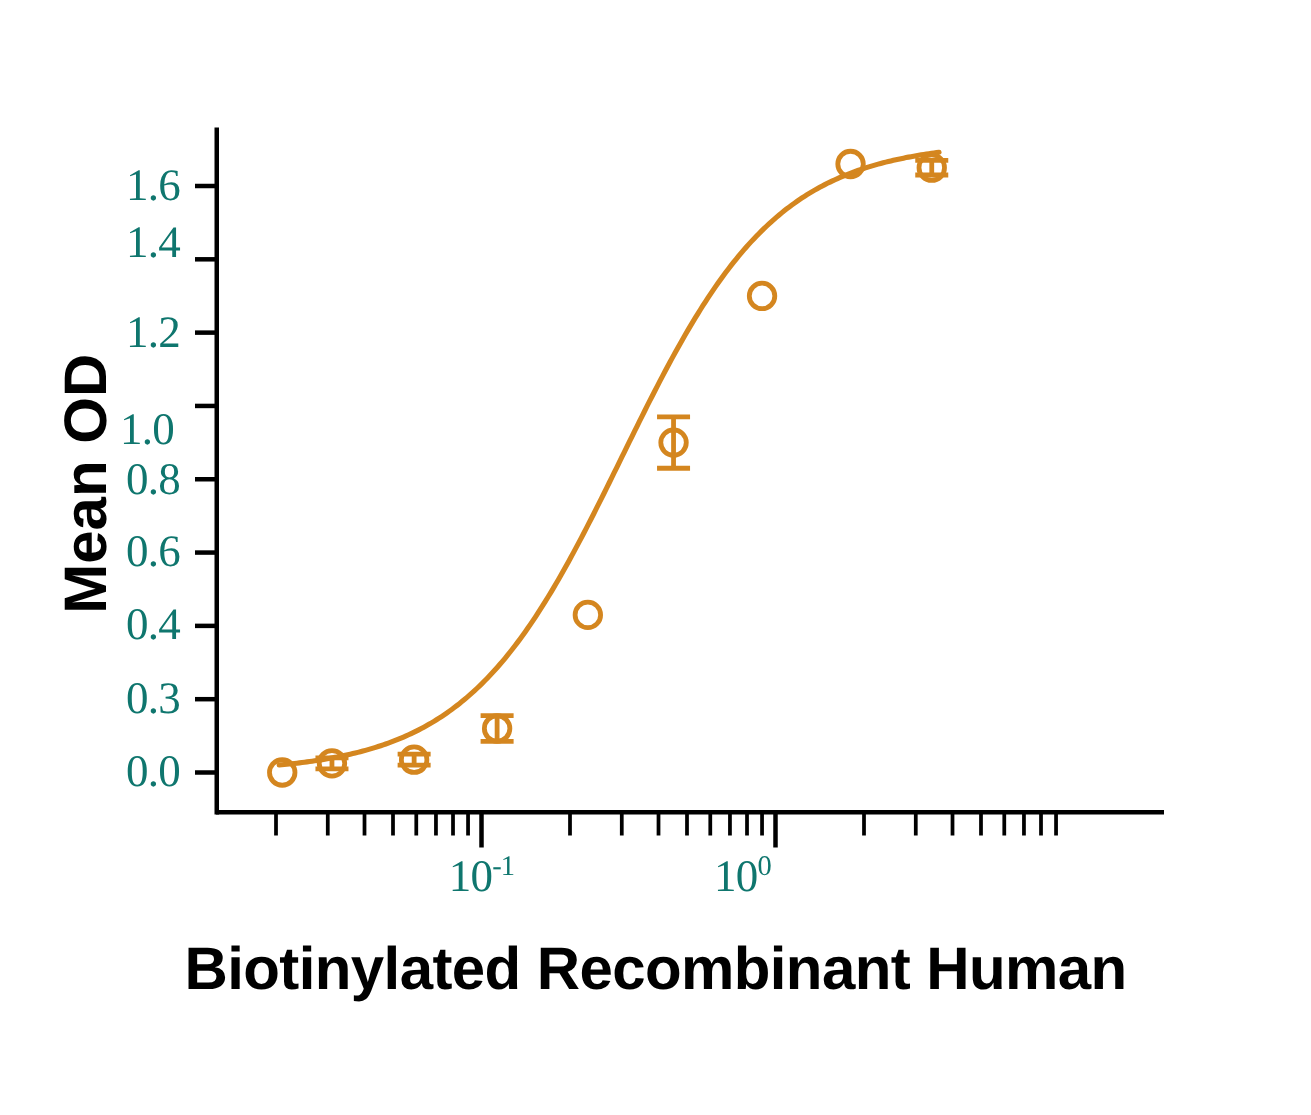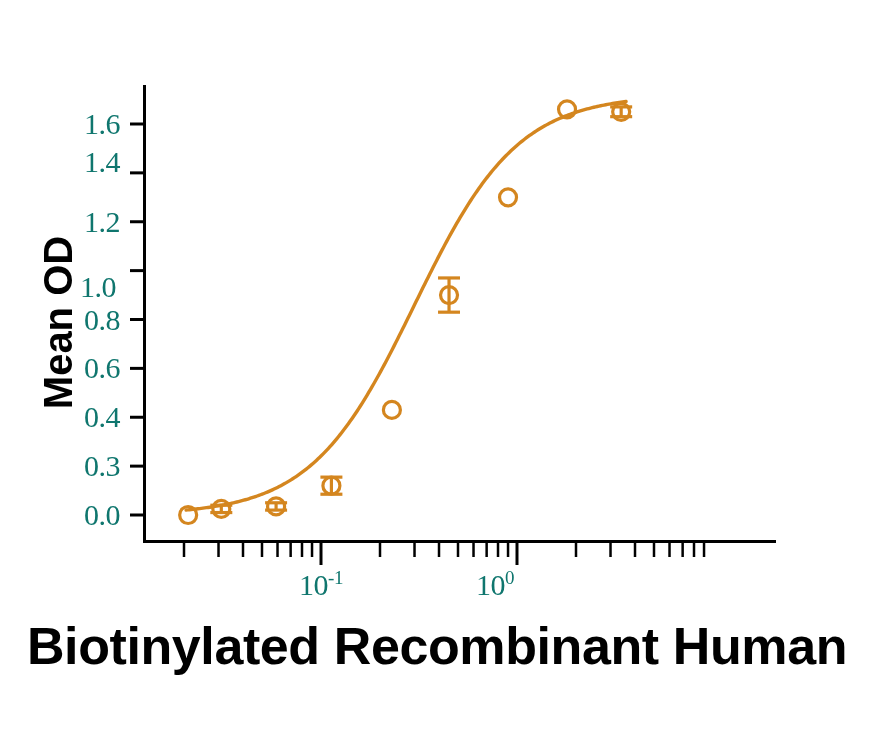--- a/index.html
+++ b/index.html
@@ -61,21 +61,21 @@
     letter-spacing: 0px;
   }
   #x-axis-title {
     position: absolute;
     left: 0px;
     top: 622px;
     width: 874px;
     text-align: center;
     font-family: "Liberation Sans", sans-serif;
     font-weight: bold;
-    font-size: 52px;
+    font-size: 40px;
     line-height: 49px;
     color: #000000;
     letter-spacing: -0.4px;
   }
   #x-axis-title .line {
     display: block;
   }
 </style>
 </head>
 <body>

